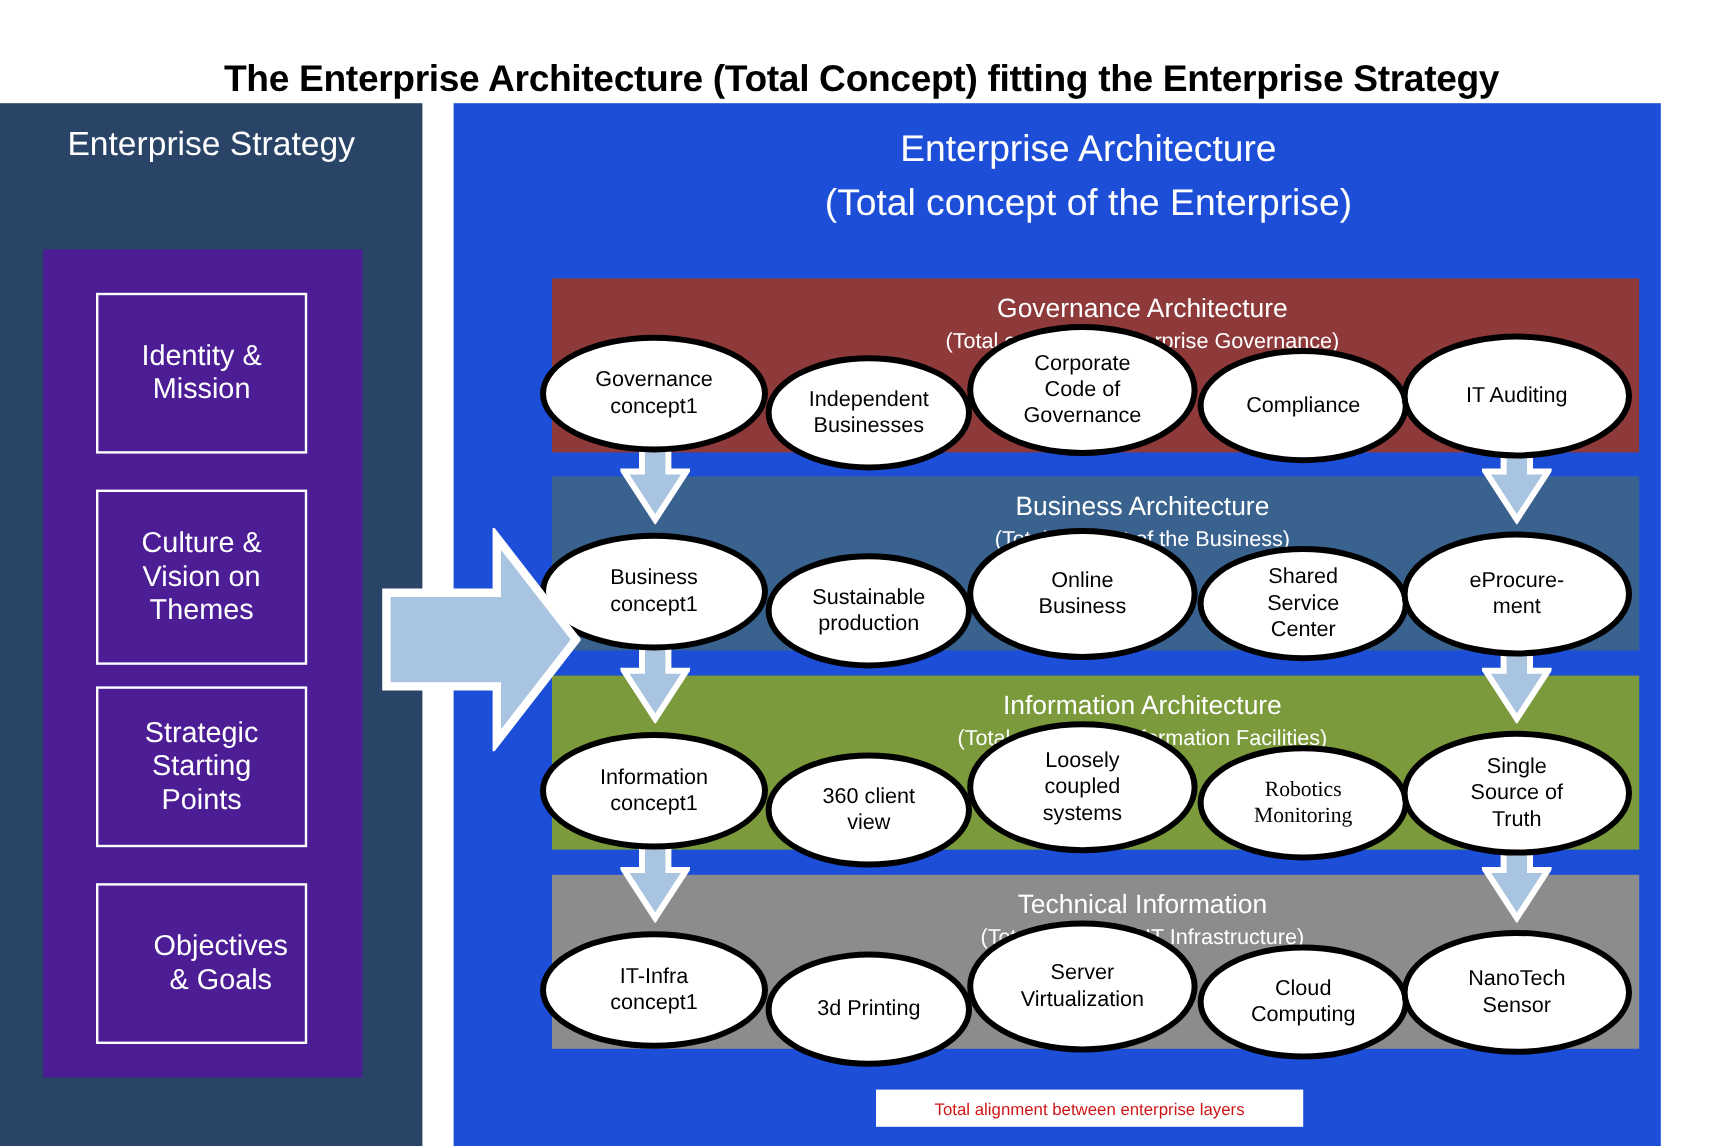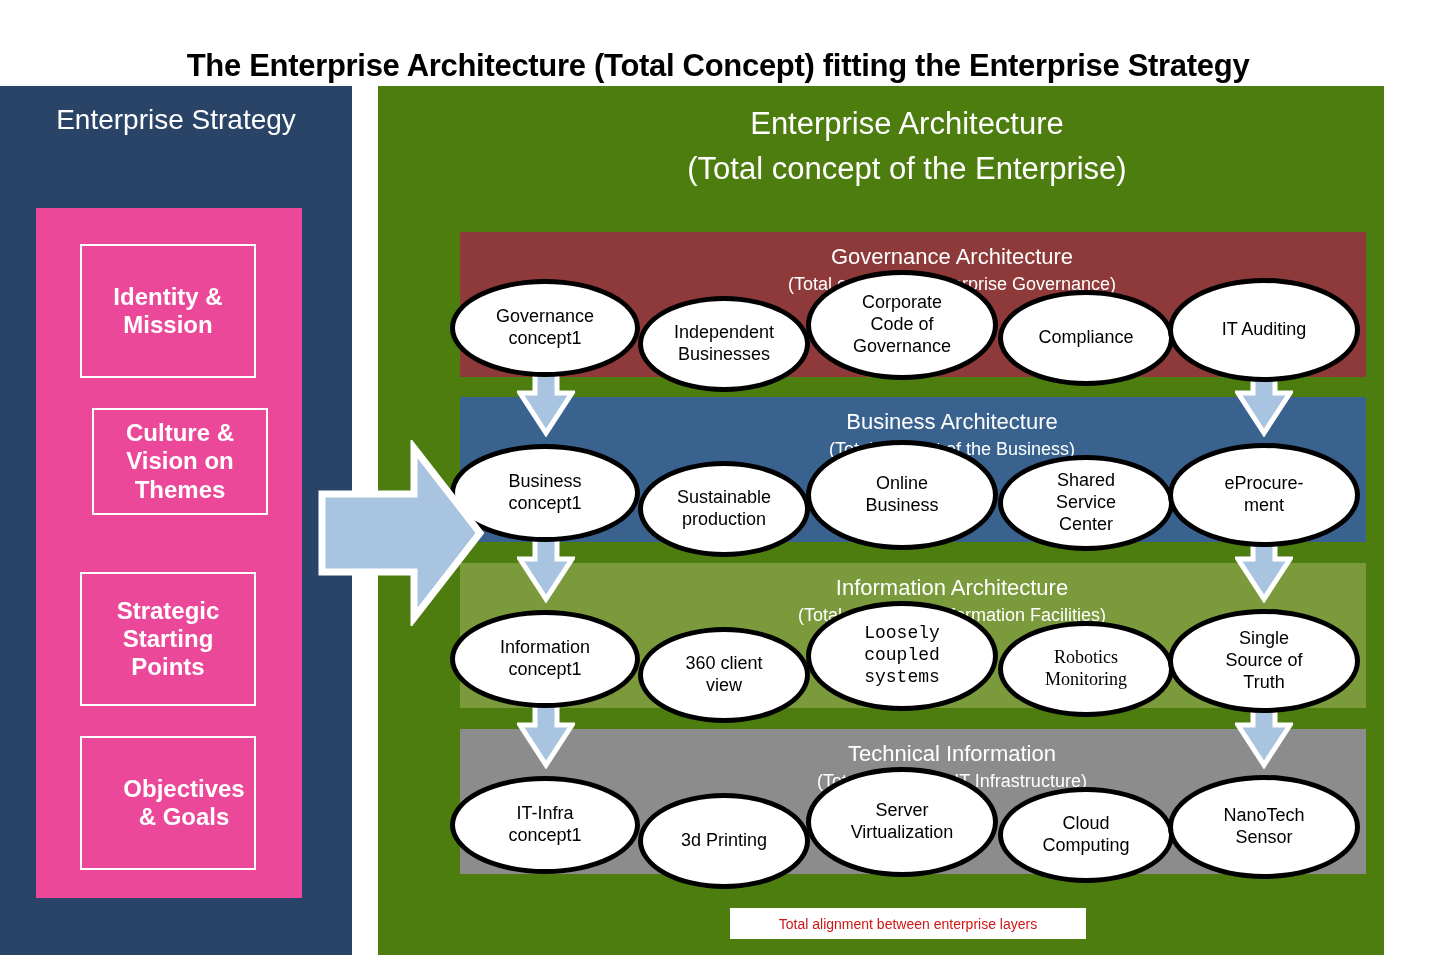--- a/index.html
+++ b/index.html
@@ -48,51 +48,50 @@
     color: #ffffff;
     font-size: 28px;
     white-space: nowrap;
   }
   #strategy-inner {
     position: absolute;
     left: 36px;
     top: 122px;
     width: 266px;
     height: 690px;
-    background: #ec4899;
-    font-weight: bold;
+    background: #4c1d95;
   }
   .strategy-item {
     position: absolute;
     left: 44px;
     width: 176px;
     border: 2px solid #ffffff;
     box-sizing: border-box;
     color: #ffffff;
     font-size: 24px;
     line-height: 1.18;
     display: flex;
     align-items: center;
     justify-content: center;
     text-align: center;
     padding: 4px;
   }
   #strategy-item-0 { top: 36px;  height: 134px; }
-  #strategy-item-1 { top: 200px; height: 107px; margin-left: 12px; }
+  #strategy-item-1 { top: 200px; height: 146px; }
   #strategy-item-2 { top: 364px; height: 134px; }
   #strategy-item-3 { top: 528px; height: 134px; padding-left: 36px; }
 
   
   #ea-panel {
     position: absolute;
     left: 378px;
     top: 86px;
     width: 1006px;
     height: 869px;
-    background: #4d7c0f;
+    background: #1d4ed8;
   }
   #ea-title {
     position: absolute;
     left: 0;
     top: 16px;
     width: 1058px;
     text-align: center;
     color: #ffffff;
     font-size: 31px;
     line-height: 1.45;
@@ -266,21 +265,21 @@
       <div class="ellipse" style="left: 428px; top: 184px; width: 192px; height: 110px;">Corporate<br>Code of<br>Governance</div>
       <div class="ellipse" style="left: 620px; top: 204px; width: 176px; height: 96px;">Compliance</div>
       <div class="ellipse" style="left: 790px; top: 192px; width: 192px; height: 104px;">IT Auditing</div>
       <div class="ellipse" style="left: 72px; top: 358px; width: 190px; height: 98px;">Business<br>concept1</div>
       <div class="ellipse" style="left: 260px; top: 375px; width: 172px; height: 96px;">Sustainable<br>production</div>
       <div class="ellipse" style="left: 428px; top: 354px; width: 192px; height: 110px;">Online<br>Business</div>
       <div class="ellipse" style="left: 620px; top: 369px; width: 176px; height: 96px;">Shared<br>Service<br>Center</div>
       <div class="ellipse" style="left: 790px; top: 357px; width: 192px; height: 104px;">eProcure-<br>ment</div>
       <div class="ellipse" style="left: 72px; top: 524px; width: 190px; height: 98px;">Information<br>concept1</div>
       <div class="ellipse" style="left: 260px; top: 541px; width: 172px; height: 96px;">360 client<br>view</div>
-      <div class="ellipse" style="left: 428px; top: 515px; width: 192px; height: 110px; font-family: Liberation Mono, monospace;">Loosely<br>coupled<br>systems</div>
+      <div class="ellipse" style="left: 428px; top: 515px; width: 192px; height: 110px;">Loosely<br>coupled<br>systems</div>
       <div class="ellipse" style="left: 620px; top: 535px; width: 176px; height: 96px; font-family: Liberation Serif, serif;">Robotics<br>Monitoring</div>
       <div class="ellipse" style="left: 790px; top: 523px; width: 192px; height: 104px;">Single<br>Source of<br>Truth</div>
       <div class="ellipse" style="left: 72px; top: 690px; width: 190px; height: 98px;">IT-Infra<br>concept1</div>
       <div class="ellipse" style="left: 260px; top: 707px; width: 172px; height: 96px;">3d Printing</div>
       <div class="ellipse" style="left: 428px; top: 681px; width: 192px; height: 110px;">Server<br>Virtualization</div>
       <div class="ellipse" style="left: 620px; top: 701px; width: 176px; height: 96px;">Cloud<br>Computing</div>
       <div class="ellipse" style="left: 790px; top: 689px; width: 192px; height: 104px;">NanoTech<br>Sensor</div>
     </div>
 
   <div id="ea-caption">Total alignment  between  enterprise layers</div>

